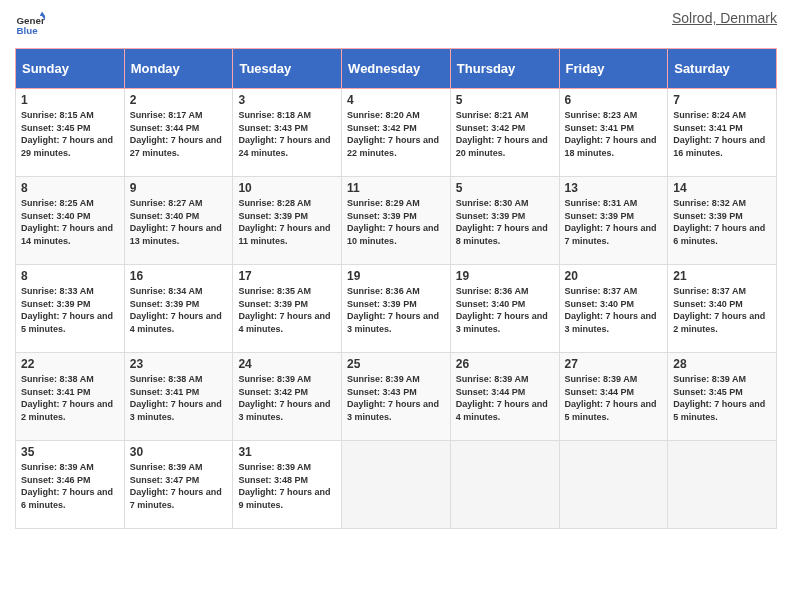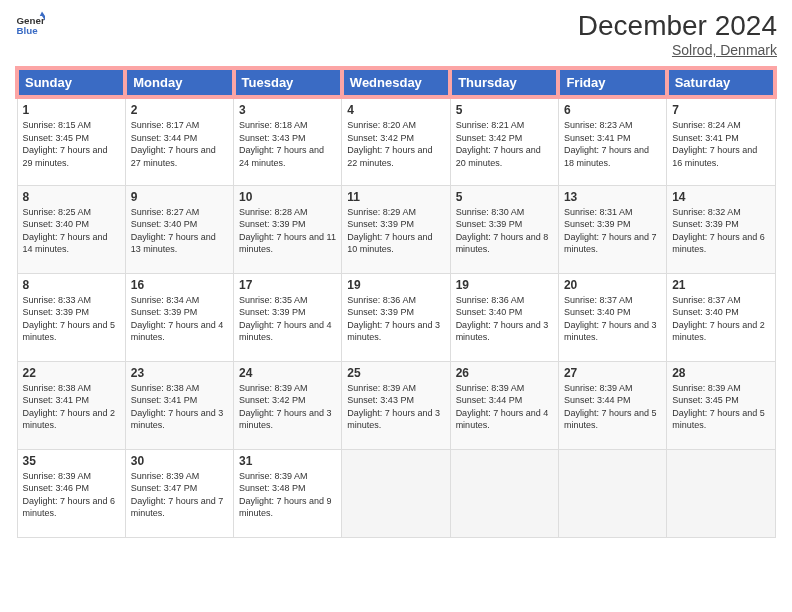--- a/index.html
+++ b/index.html
@@ -46,24 +46,24 @@
     }
     .calendar {
       width: 100%;
       border-collapse: collapse;
       table-layout: fixed;
     }
     .calendar th {
       background: #3a6bc4;
       color: #fff;
       text-align: left;
-      padding: 5px 6px;
+      padding: 12px 6px;
       font-size: 13px;
       font-weight: bold;
-      border: 4px solid #fca5a5;
+      border: 1px solid #fca5a5;
     }
     .calendar td {
       vertical-align: top;
       padding: 4px 5px;
       border: 1px solid #ddd;
       font-size: 9.5px;
       color: #333;
       background: #fff;
       height: 88px;
     }
@@ -73,40 +73,40 @@
     .day-num {
       font-size: 12px;
       font-weight: bold;
       margin-bottom: 2px;
       display: block;
     }
     .day-info {
       font-size: 9px;
       line-height: 1.4;
       color: #333;
+      font-weight: bold;
     }
     .calendar tr:nth-child(even) td:not(.empty) {
       background: #f9f9f9;
     }
   </style>
 </head>
 <body>
 
 <div class="page">
   <div class="header">
     <div class="logo">
       <svg class="logo-icon" viewBox="0 0 40 40">
         <text x="2" y="18" font-size="13" font-weight="bold" fill="#333" font-family="Arial">General</text>
         <text x="2" y="32" font-size="13" font-weight="bold" fill="#3a6bc4" font-family="Arial">Blue</text>
         <polygon points="33,8 40,8 36,2" fill="#3a6bc4"></polygon>
         <polygon points="36,8 40,8 40,14" fill="#3a6bc4"></polygon>
       </svg>
     </div>
     <div class="title-block">
-      <div class="month-title">December 2024</div>
       <div class="subtitle">Solrod, Denmark</div>
     </div>
   </div>
 
   <table class="calendar">
     <thead>
       <tr>
         <th>Sunday</th>
         <th>Monday</th>
         <th>Tuesday</th>

